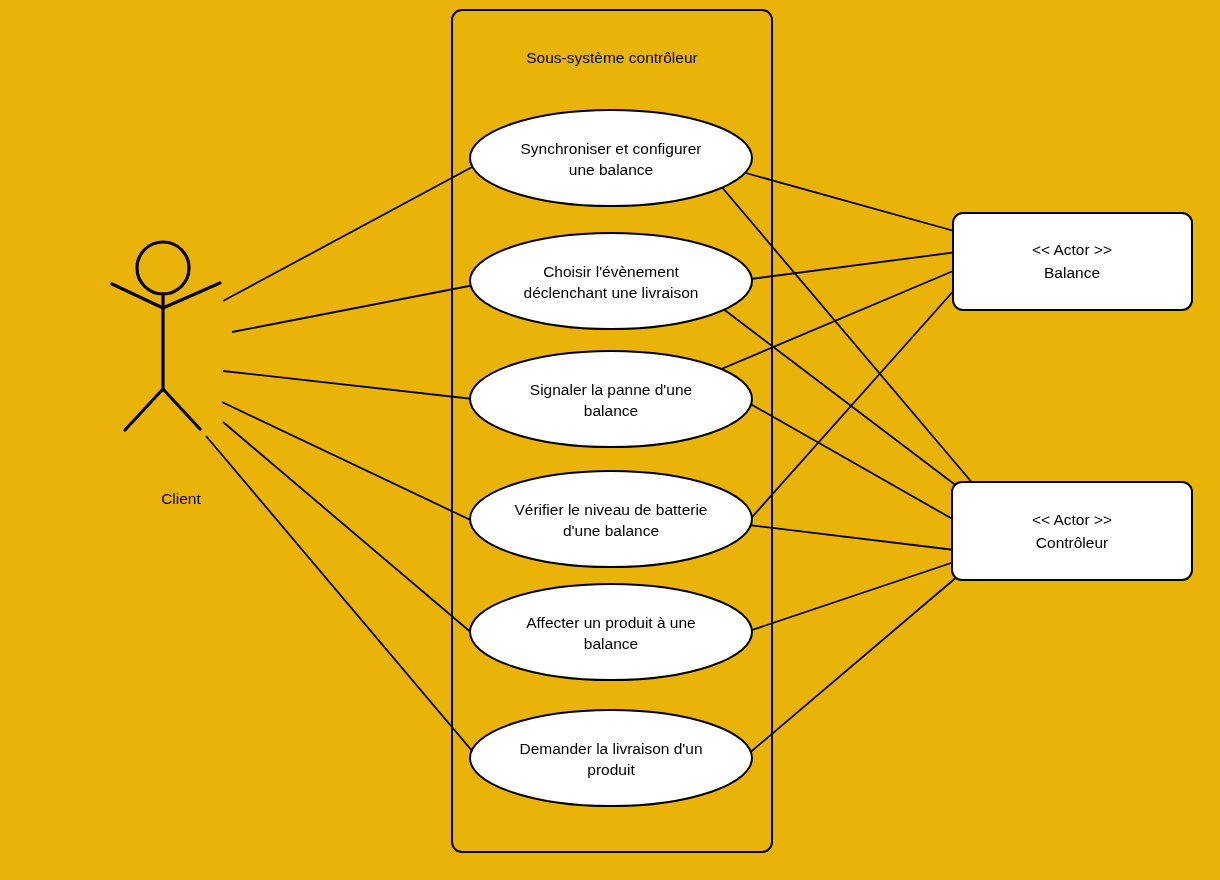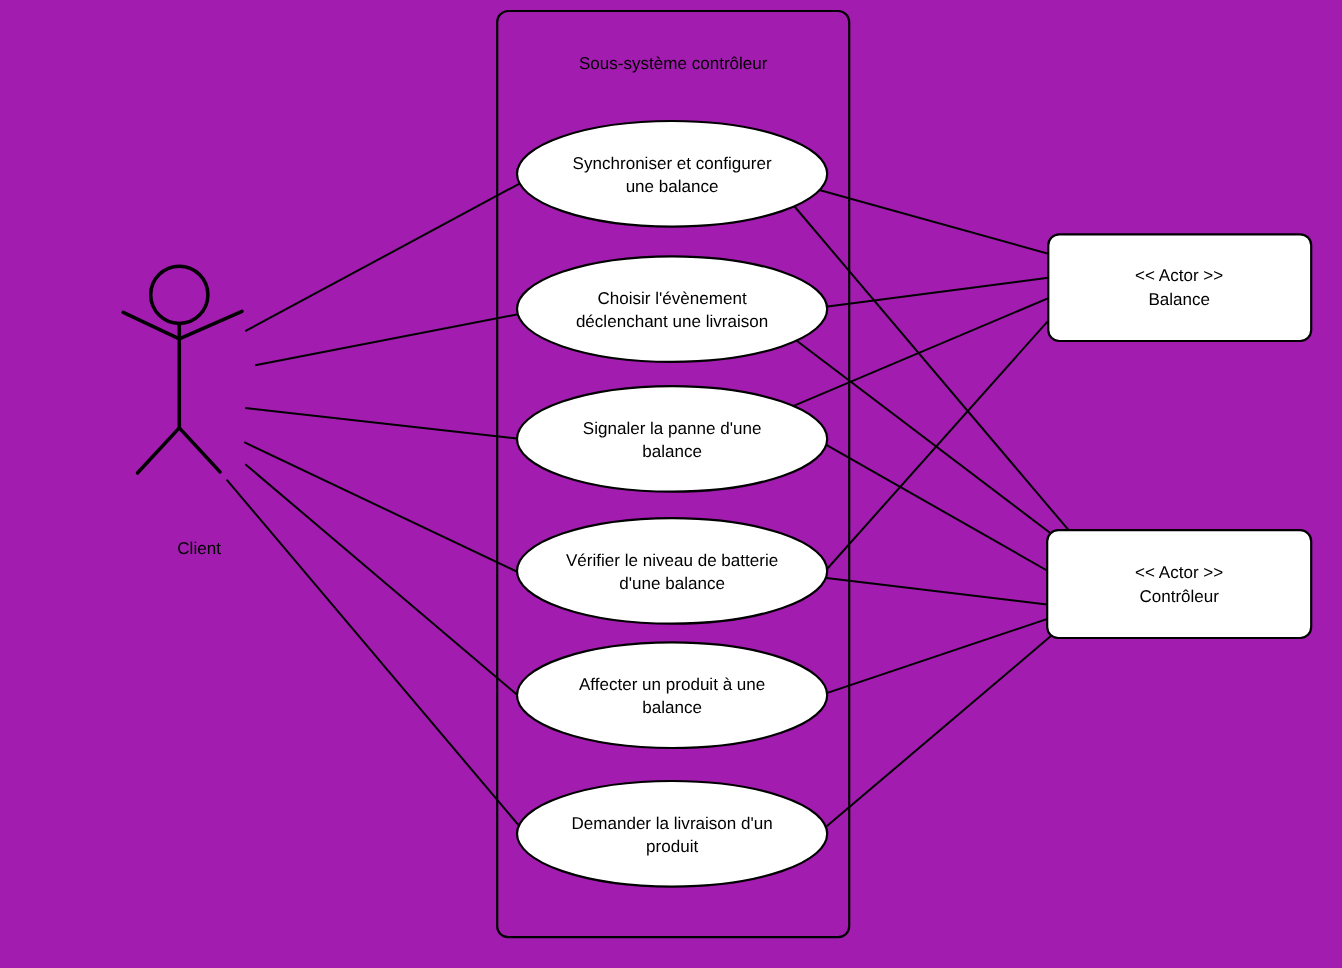--- a/index.html
+++ b/index.html
@@ -7,21 +7,21 @@
     padding: 0;
     background: #ffffff;
     width: 1220px;
     height: 880px;
     font-family: "Liberation Sans", sans-serif;
   }
   #canvas {
     position: relative;
     width: 1220px;
     height: 880px;
-    background: #a21caf;
+    background: #eab308;
     overflow: hidden;
   }
   svg text {
     font-family: "Liberation Sans", sans-serif;
     font-size: 15.5px;
     fill: #000000;
   }
   .shape {
     fill: #ffffff;
     stroke: #000000;

